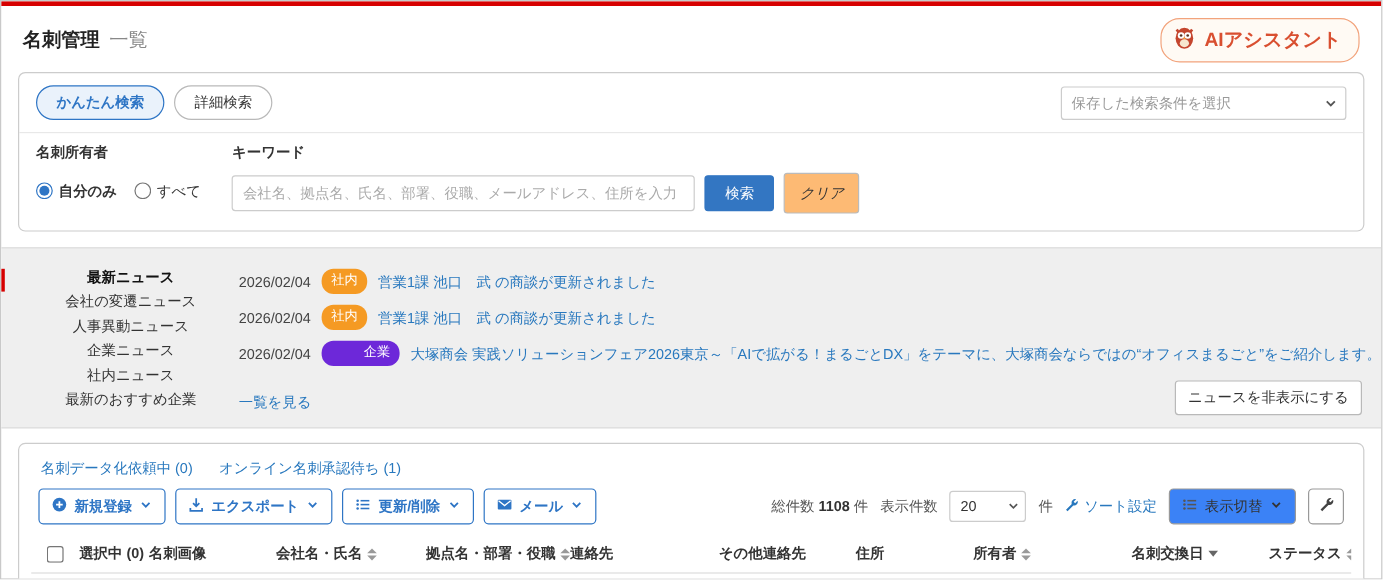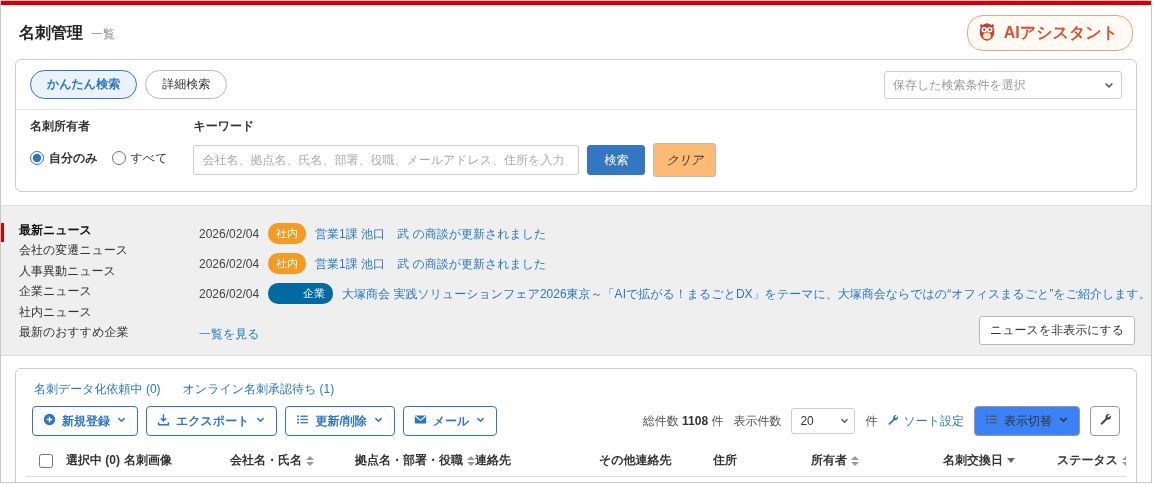--- a/index.html
+++ b/index.html
@@ -4,21 +4,21 @@
 <style>
   *{margin:0;padding:0;box-sizing:border-box;}
   html,body{background:#fff;}
   body{font-family:"Liberation Sans","DejaVu Sans",sans-serif;color:#333;font-size:12px;}
   .page{position:relative;width:1152px;height:483px;border:1px solid #c9c9c9;background:#fff;overflow:hidden;}
   .topbar{height:4px;background:#d60000;}
   
   .hdr{display:flex;align-items:center;justify-content:space-between;padding:10px 18px 6px;}
   .hdr-left{display:flex;align-items:baseline;gap:8px;}
   .page-title{font-size:16px;font-weight:bold;color:#222;}
-  .page-subtitle{font-size:12px;color:#888;}
+  .page-subtitle{font-size:16px;color:#888;}
   .ai-btn{display:inline-flex;align-items:center;gap:6px;border:1.5px solid #f2a37c;background:#fffaf4;color:#d94f30;font-weight:bold;font-size:16px;padding:4px 14px 4px 8px;border-radius:16px;cursor:pointer;}
   
   .search-panel{margin:2px 14px 0;border:1px solid #ccc;border-radius:6px;background:#fff;}
   .sp-row1{display:flex;align-items:center;justify-content:space-between;padding:10px 14px;border-bottom:1px solid #e8e8e8;}
   .tabs{display:flex;gap:8px;}
   .tab{font-size:12px;padding:5px 16px;border-radius:15px;border:1px solid #b9b9b9;background:#fff;color:#333;cursor:pointer;}
   .tab.active{border-color:#2e75c5;background:#eaf2fb;color:#2e75c5;font-weight:bold;}
   .selwrap{position:relative;}
   .selwrap select{appearance:none;-webkit-appearance:none;width:238px;height:28px;border:1px solid #ccc;border-radius:3px;background:#fff;color:#999;font-size:12px;padding:0 24px 0 8px;font-family:inherit;}
   .selwrap .chev{position:absolute;right:7px;top:8px;pointer-events:none;}
@@ -30,28 +30,28 @@
   input[type=radio]{accent-color:#2e75c5;width:14px;height:14px;}
   .kw-line{display:flex;gap:8px;align-items:center;}
   .kw-input{width:386px;height:30px;border:1px solid #ccc;border-radius:3px;font-size:12px;padding:0 8px;font-family:inherit;}
   .kw-input::placeholder{color:#aaa;}
   .btn-primary{height:30px;padding:0 16px;background:#3376c2;border:1px solid #3376c2;color:#fff;border-radius:3px;font-size:12px;cursor:pointer;font-family:inherit;}
   .btn-plain{height:34px;padding:0 12px;background:#fdba74;border:1px solid #bbb;color:#333;border-radius:3px;font-size:12px;cursor:pointer;font-family:inherit;font-style:italic;}
   
   .news{position:relative;margin-top:13px;background:#efefef;border-top:1px solid #ddd;border-bottom:1px solid #ddd;height:151px;padding:14px 16px 0 0;display:flex;}
   .news-accent{position:absolute;left:0;top:17px;width:3px;height:19px;background:#d60000;}
   .news-nav{width:198px;flex-shrink:0;padding-left:18px;}
-  .news-nav .cat{line-height:20.4px;font-size:12px;color:#333;cursor:pointer;white-space:nowrap;}
+  .news-nav .cat{line-height:20.4px;font-size:12px;color:#333;cursor:pointer;white-space:nowrap;text-align:center;}
   .news-nav .cat.active{font-weight:bold;color:#111;}
   .news-body{flex:1;position:relative;padding-top:3px;}
   .news-item{display:flex;align-items:center;gap:9px;margin-bottom:9px;white-space:nowrap;line-height:18px;}
   .news-date{color:#444;}
   .badge{display:inline-block;min-width:34px;text-align:center;padding:1px 8px 2px;border-radius:10px;color:#fff;font-size:11px;}
   .badge.internal{background:#f59a23;}
-  .badge.company{background:#0369a1;padding-left:35px;}
+  .badge.company{background:#6d28d9;padding-left:35px;}
   .news-link{color:#2878be;text-decoration:none;cursor:pointer;}
   .view-all{display:inline-block;margin-top:13px;color:#2878be;cursor:pointer;}
   .hide-news{position:absolute;right:16px;bottom:10px;background:#fff;border:1px solid #b9b9b9;border-radius:3px;padding:5px 10px;font-size:12px;color:#333;cursor:pointer;font-family:inherit;}
   
   .list-section{margin:12px 14px 0;border:1px solid #ccc;border-radius:6px;background:#fff;padding:10px 10px 0;height:160px;}
   .pending{display:flex;gap:22px;padding:2px 8px 8px;}
   .pending a{color:#2878be;cursor:pointer;text-decoration:none;}
   .toolbar{display:flex;align-items:center;justify-content:space-between;padding:0 6px;}
   .tb-left{display:flex;gap:8px;}
   .btn-blue{display:inline-flex;align-items:center;gap:6px;height:30px;padding:0 10px;border:1px solid #2e75c5;color:#2e75c5;background:#fff;border-radius:4px;font-size:12px;font-weight:bold;cursor:pointer;font-family:inherit;}

